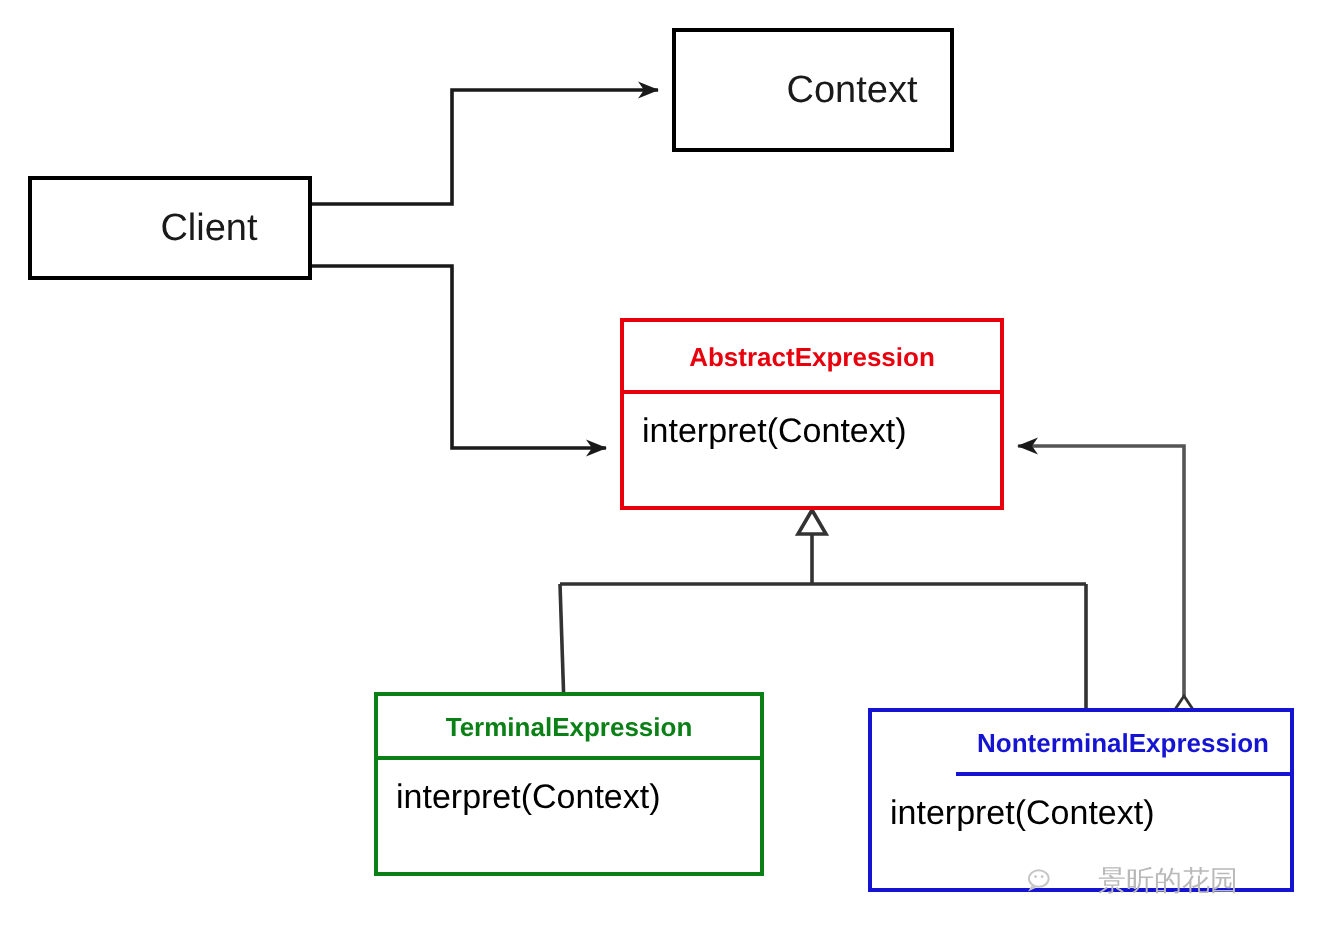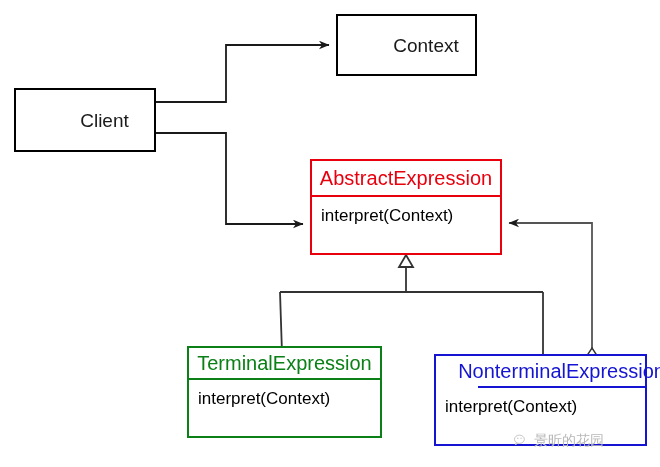--- a/index.html
+++ b/index.html
@@ -29,22 +29,22 @@
   .node {
     position: absolute;
     box-sizing: border-box;
     background: #ffffff;
     border: 2px solid #000000;
     z-index: 5;
   }
   .node .title {
     box-sizing: border-box;
     text-align: center;
-    font-weight: normal;
-    font-size: 20px;
+    font-weight: bold;
+    font-size: 13px;
     line-height: 1;
     display: flex;
     align-items: center;
     justify-content: center;
   }
   .node .compartment {
     box-sizing: border-box;
     font-size: 17px;
     color: #000000;
     padding: 8px 9px 0 9px;
@@ -60,21 +60,21 @@
   }
   .node.plain .title {
     font-weight: normal;
     font-size: 19px;
     color: #1a1a1a;
     width: 100%;
     height: 100%;
   }
 
   
-  #node-client   { left: 14px;  top: 88px;  width: 142px; height: 64px; }
+  #node-client   { left: 14px;  top: 88px;  width: 142px; height: 52px; }
   #node-context  { left: 336px; top: 14px;  width: 141px; height: 62px; }
 
   #node-abstract { left: 310px; top: 159px; width: 192px; height: 96px;
                    border-color: #e8000d; }
   #node-abstract .title { height: 36px; color: #e8000d;
                           border-bottom: 2px solid #e8000d; }
 
   #node-terminal { left: 187px; top: 346px; width: 195px; height: 92px;
                    border-color: #0a8016; }
   #node-terminal .title { height: 32px; color: #0a8016;
@@ -85,21 +85,21 @@
   #node-nonterminal .title { height: 32px; color: #1414d2;
                              border-bottom: 2px solid #1414d2; margin-left: 42px; }
 
   
   #watermark {
     position: absolute;
     left: 513px;
     top: 432px;
     display: flex;
     align-items: center;
-    gap: 5px;
+    gap: 20px;
     color: #b9b9b9;
     font-size: 14px;
     z-index: 7;
     white-space: nowrap;
     pointer-events: none;
   }
   #watermark .wm-icon {
     width: 16px;
     height: 16px;
     display: block;

